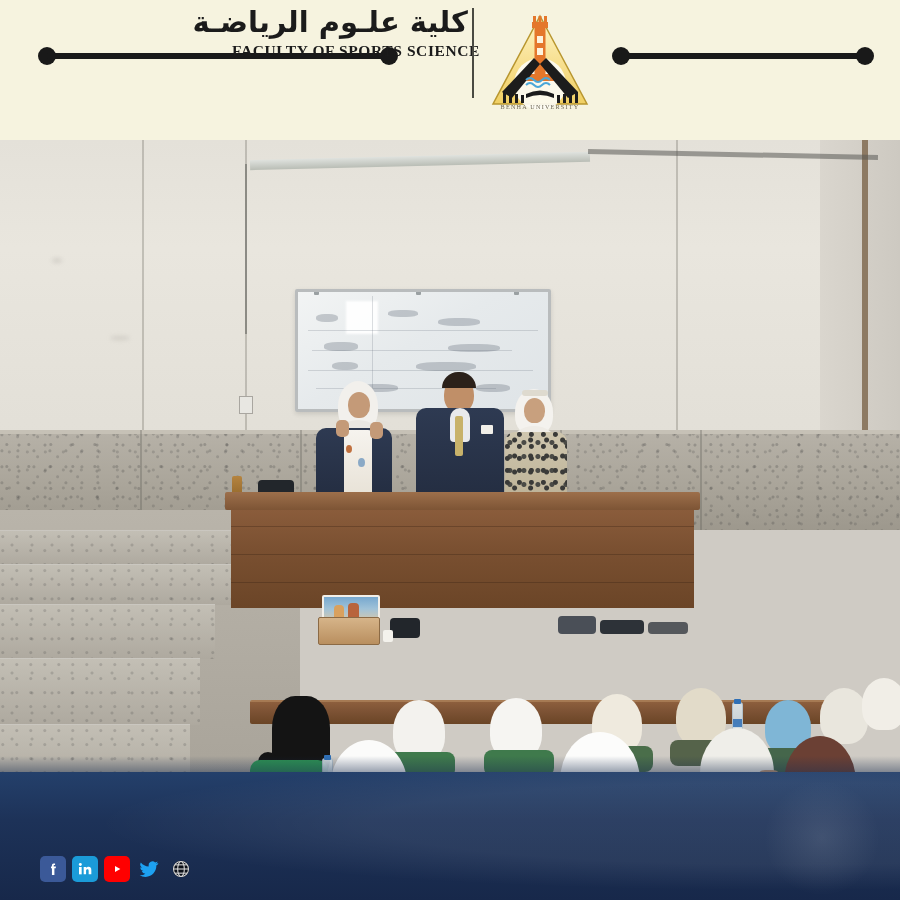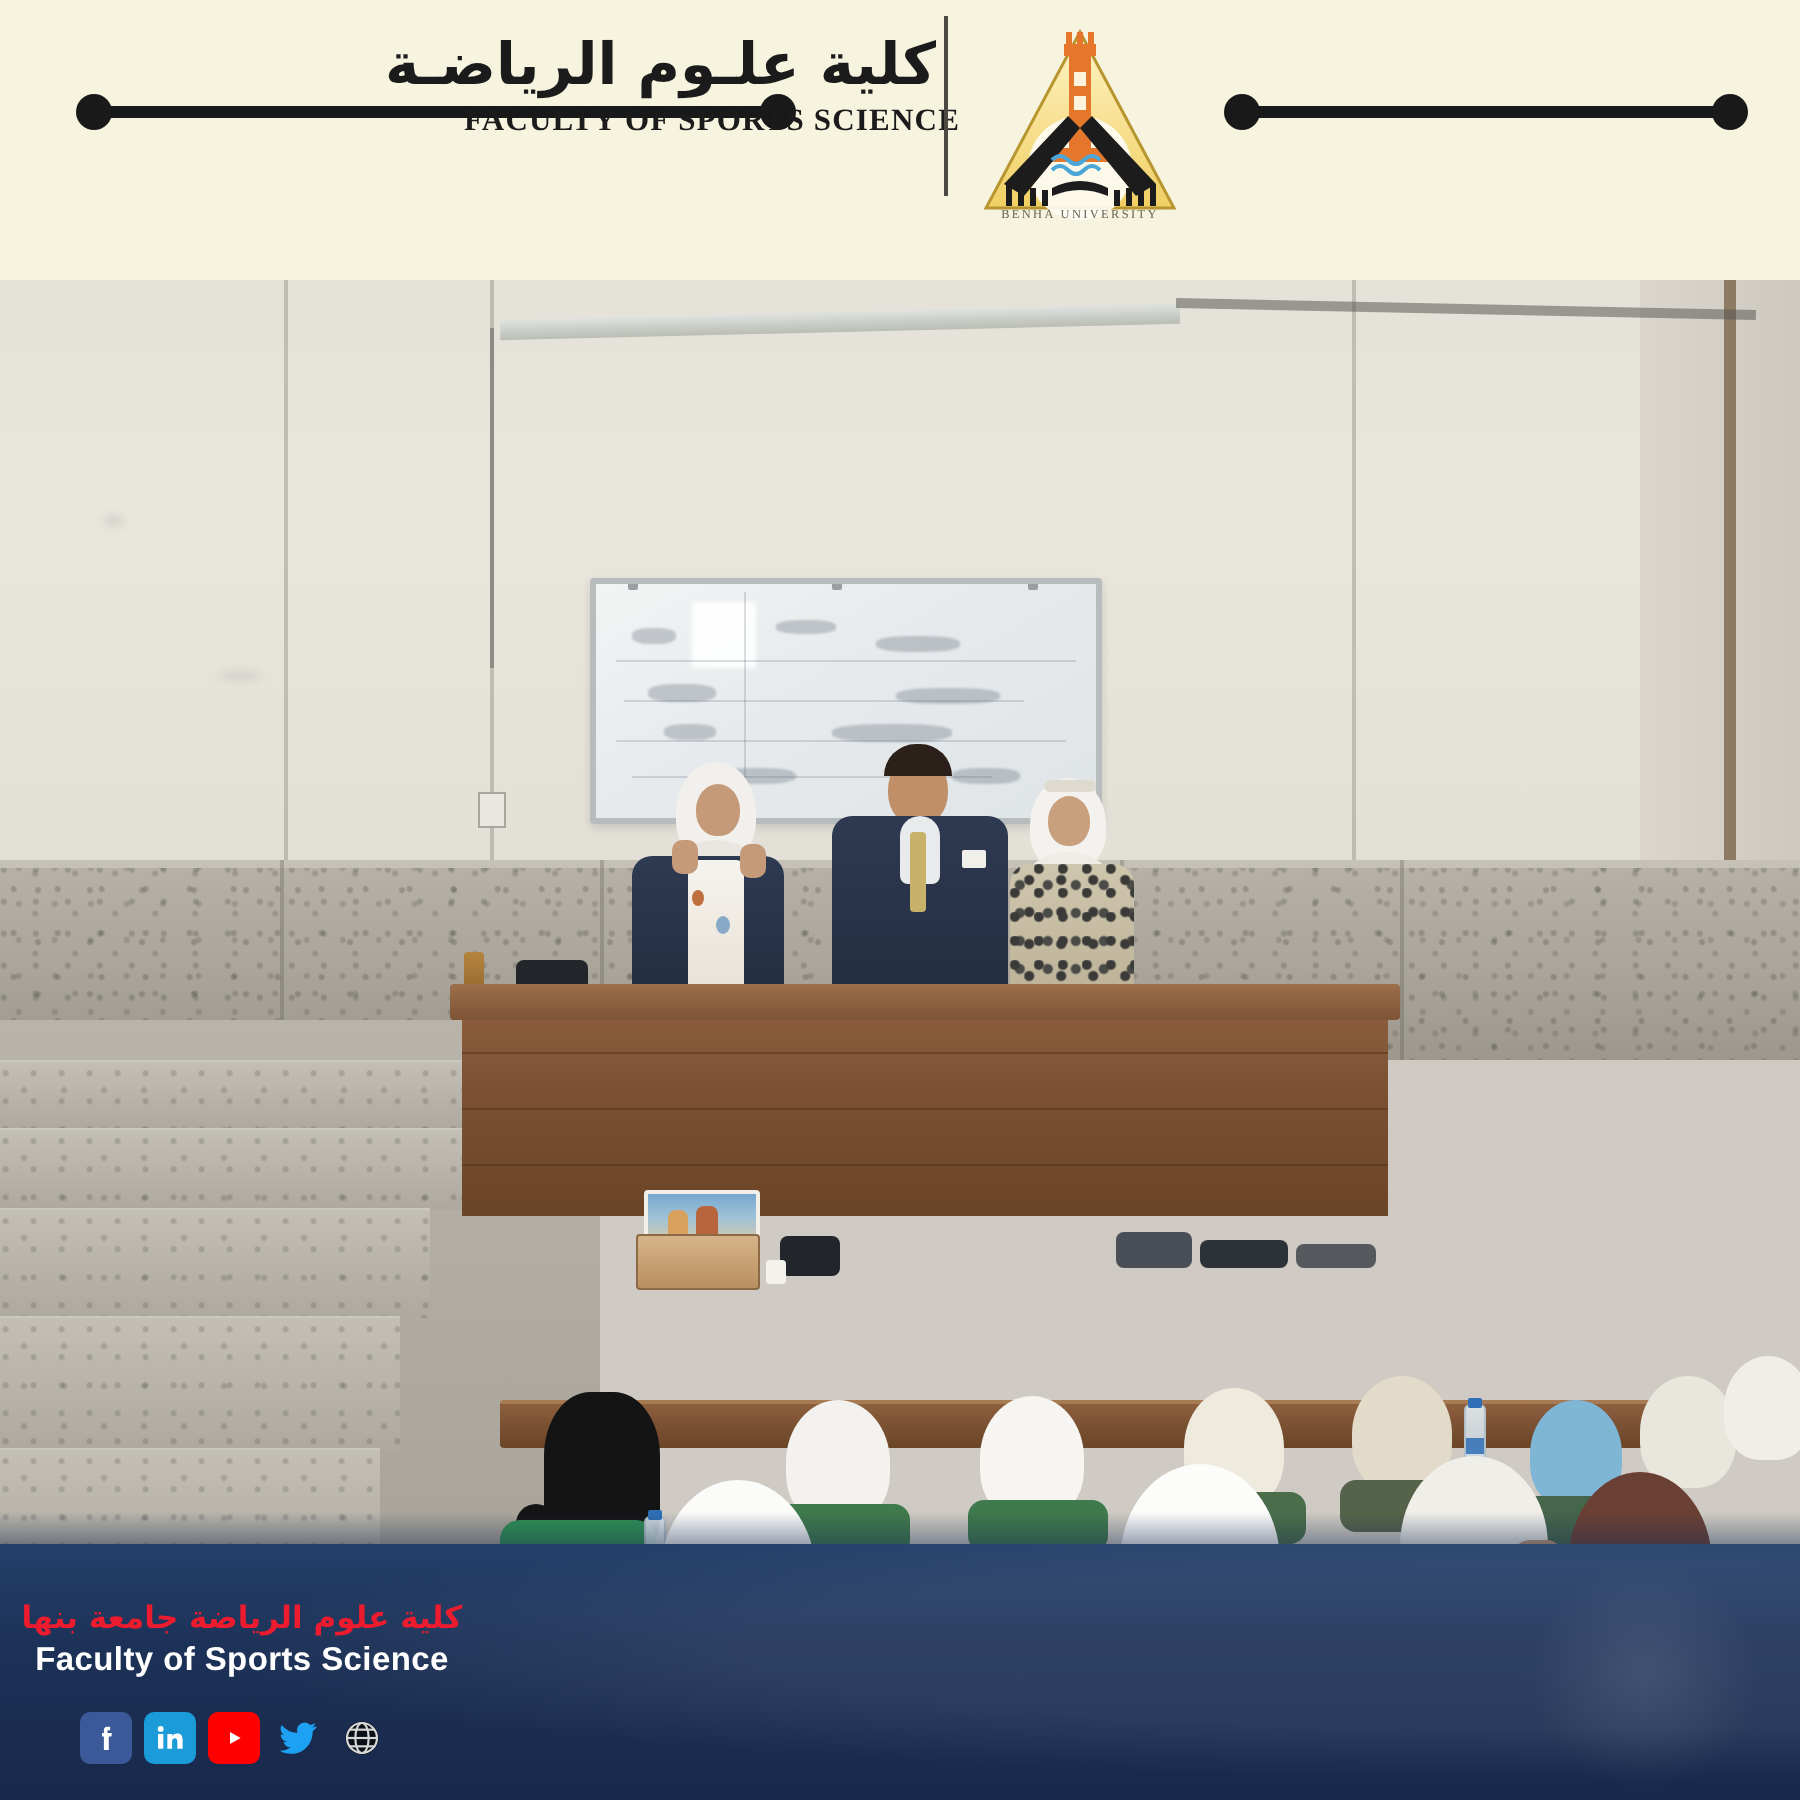--- a/index.html
+++ b/index.html
@@ -21,21 +21,21 @@
   }
   .rule-right{
     position:absolute;left:612px;top:45px;width:262px;height:22px;
   }
   .rule-bar{position:absolute;left:9px;right:9px;top:8px;height:6px;background:#191919;border-radius:1px;}
   .rule-dot{position:absolute;top:2px;width:18px;height:18px;border-radius:50%;background:#191919;}
   .rule-dot.l{left:0;}
   .rule-dot.r{right:0;}
 
   .hdr-text{
-    position:absolute;left:232px;top:14px;width:236px;text-align:right;
+    position:absolute;left:232px;top:4px;width:236px;text-align:right;
   }
   .hdr-ar{
     font-family:"DejaVu Sans",sans-serif;
     direction:rtl;
     font-size:29px;font-weight:bold;color:#1b1b1b;
     letter-spacing:0px;line-height:1.25;white-space:nowrap;
   }
   .hdr-en{
     margin-top:2px;
     font-family:"Liberation Serif",serif;
@@ -504,24 +504,20 @@
     <div class="hijab" style="left:784px;top:596px;width:72px;height:92px;background:#6b4034;"></div>
 
     <div class="skin" style="position:absolute;left:756px;top:630px;width:26px;height:36px;border-radius:9px;"></div>
 
     <div class="photo-fade"></div>
   </div>
 
   <div class="banner">
     <div class="banner-glow"></div>
 
-    <div class="bn-left">
-      <div class="bn-ar">كلية علوم الرياضة جامعة بنها</div>
-      <div class="bn-en">Faculty of Sports Science</div>
-    </div>
 
   </div>
 
   <div class="socials">
     <div class="sc sc-fb">
       <svg width="16" height="16" viewBox="0 0 24 24" fill="#ffffff">
         <path d="M15.1 8.3h-2V6.9c0-.6.4-.8.7-.8h1.3V3.6h-2c-2.2 0-2.7 1.6-2.7 2.7v2H9v2.6h1.4V21h3.7v-10.1h2l.3-2.6z"></path>
       </svg>
     </div>
     <div class="sc sc-li">

